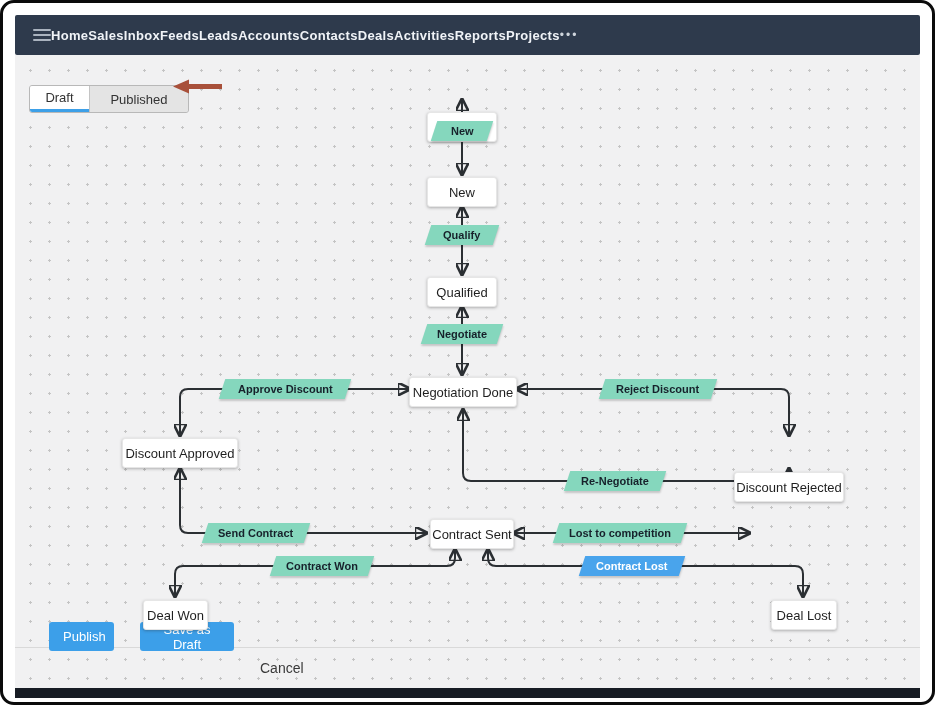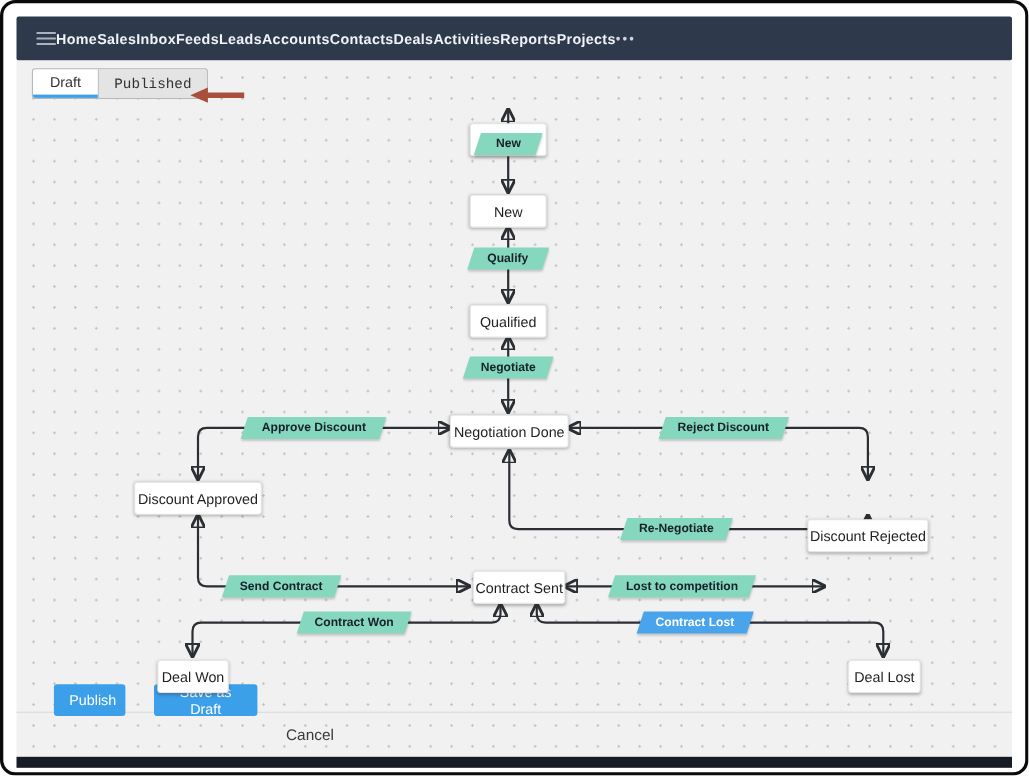--- a/index.html
+++ b/index.html
@@ -27,28 +27,28 @@
   .canvas {
     position:absolute; left:12px; top:52px; width:905px; height:633px;
     background-color:#f1f1f2;
     background-image:radial-gradient(#c4c4c4 1px, transparent 1.3px);
     background-size:19px 19px;
     background-position:6px 6px;
   }
 
   
   .tabgroup {
-    position:absolute; left:14px; top:7px; height:28px;
+    position:absolute; left:14px; top:30px; height:28px;
     display:flex; border:1px solid #b8b8b8; border-radius:3px; overflow:hidden;
     background:#e4e4e4;
   }
   .tab { height:100%; display:flex; align-items:center; justify-content:center;
          font-size:13px; color:#333; cursor:pointer; }
   .tab-draft { width:59px; background:#ffffff; border-bottom:3px solid #3da0e8; }
-  .tab-published { width:99px; background:#e4e4e4; border-left:1px solid #c4c4c4;font-family:Liberation Mono, monospace; }
+  .tab-published { width:99px; background:#e4e4e4; border-left:1px solid #c4c4c4; }
   .annot-arrow { position:absolute; left:157px; top:24px; }
 
   
   .stage {
     position:absolute; height:30px; background:#ffffff;
     border:1px solid #e6e6e6; border-radius:3px;
     box-shadow:0 1px 3px rgba(50,50,50,0.35);
     display:flex; align-items:center; justify-content:center;
     font-size:13px; color:#1f1f1f; white-space:nowrap; cursor:pointer; z-index:3;
   }

